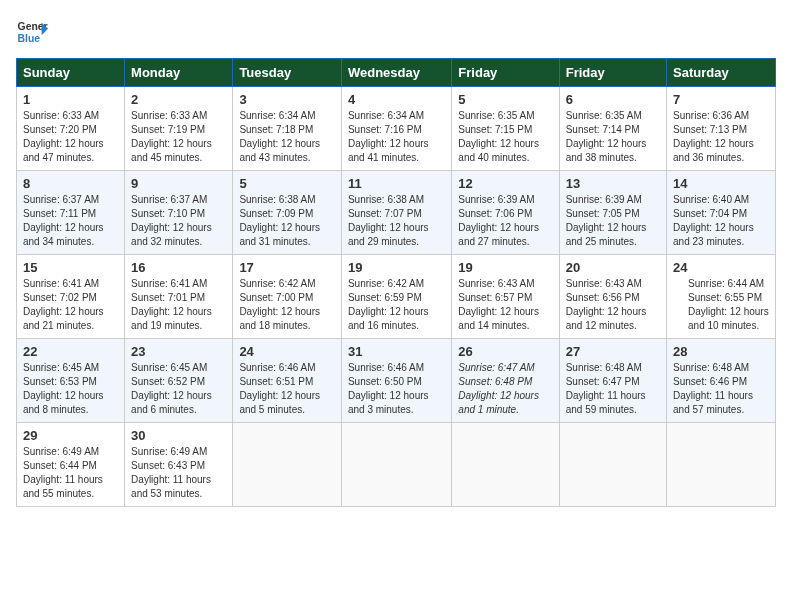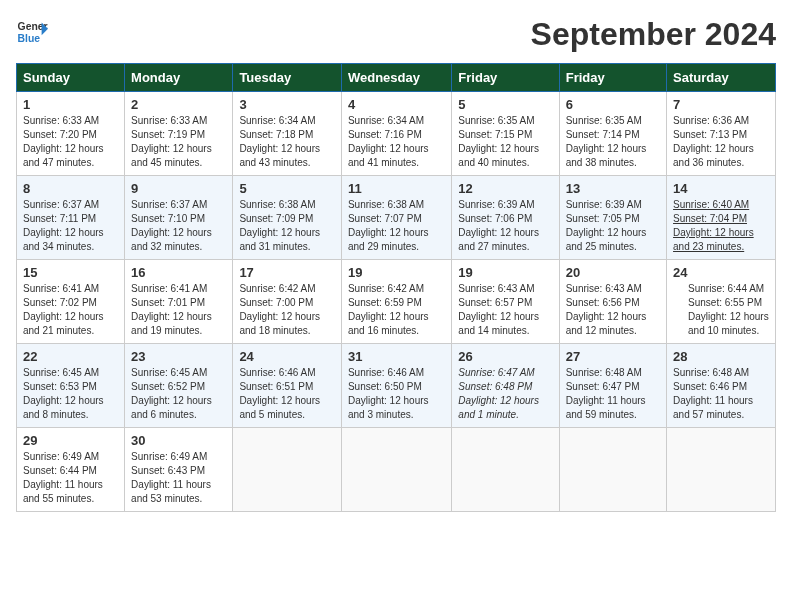--- a/index.html
+++ b/index.html
@@ -87,21 +87,20 @@
 
 <div class="header">
   <div class="logo">
     <svg class="logo-icon" viewBox="0 0 40 40" width="40" height="40">
       <text x="2" y="18" font-size="13" font-weight="bold" fill="#333" font-family="Arial">General</text>
       <text x="2" y="32" font-size="13" font-weight="bold" fill="#2a7dc9" font-family="Arial">Blue</text>
       <polygon points="32,8 40,16 32,24" fill="#2a7dc9"></polygon>
     </svg>
   </div>
   <div class="title-block">
-    <div class="month-title">September 2024</div>
   </div>
 </div>
 
 <table class="calendar">
   <thead>
     <tr id="weekday-header">
         <th>Sunday</th>
         <th>Monday</th>
         <th>Tuesday</th>
         <th>Wednesday</th>
@@ -200,21 +199,21 @@
         </td>
         <td>
           <span class="day-num">13</span>
           <div class="day-info" style="white-space: pre-line;">Sunrise: 6:39 AM
 Sunset: 7:05 PM
 Daylight: 12 hours
 and 25 minutes.</div>
         </td>
         <td>
           <span class="day-num">14</span>
-          <div class="day-info" style="white-space: pre-line; text-decoration: underline;">Sunrise: 6:40 AM
+          <div class="day-info" style="white-space: pre-line;">Sunrise: 6:40 AM
 Sunset: 7:04 PM
 Daylight: 12 hours
 and 23 minutes.</div>
         </td>
       </tr>
       <tr>
         <td>
           <span class="day-num">15</span>
           <div class="day-info" style="white-space: pre-line;">Sunrise: 6:41 AM
 Sunset: 7:02 PM

